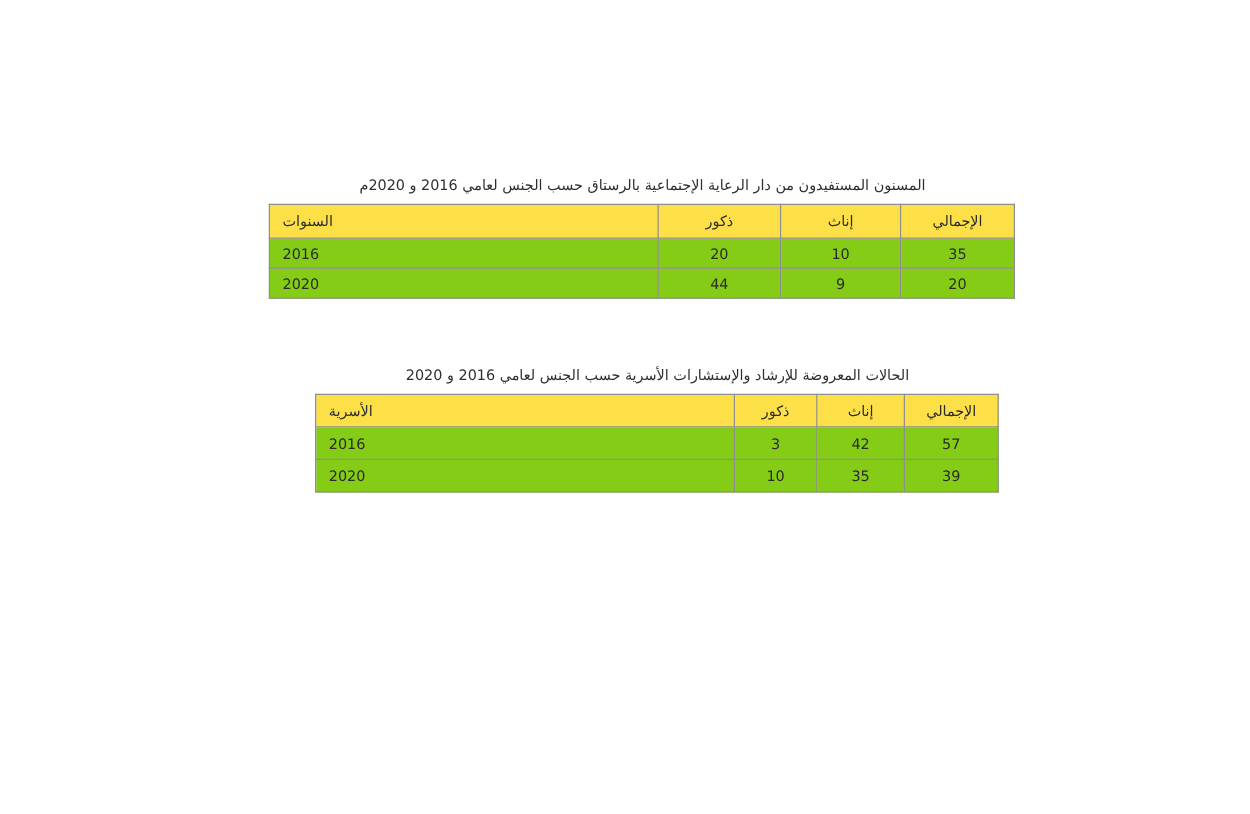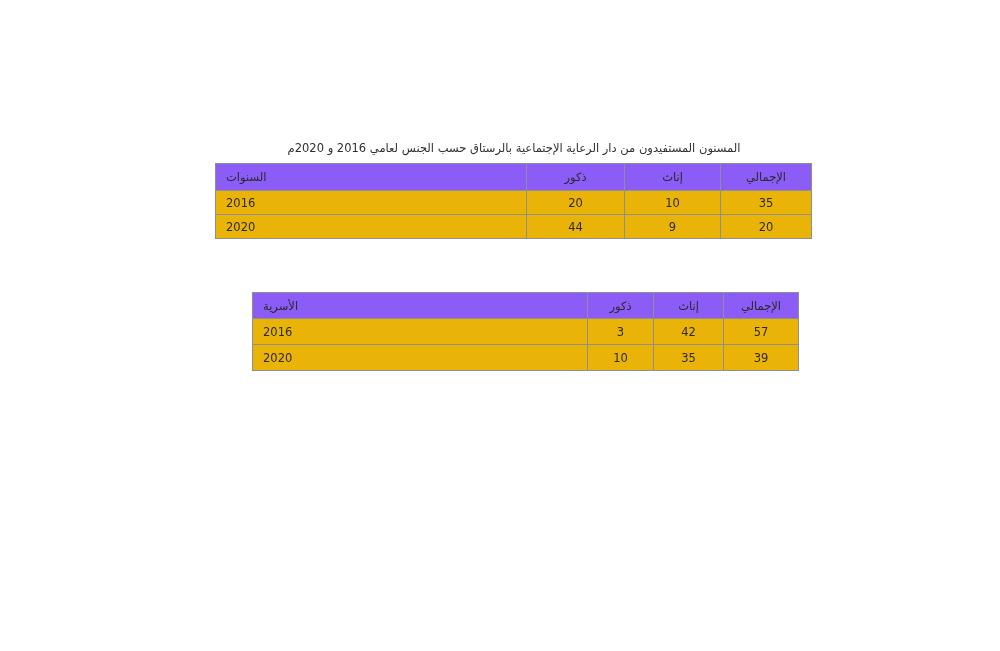--- a/index.html
+++ b/index.html
@@ -56,30 +56,30 @@
   table.data-table td {
     border: 1px solid #8f8f8f;
     font-size: 11.5px;
     font-weight: normal;
     padding: 0;
     height: 23px;
     vertical-align: middle;
     color: #2b2b2b;
   }
   table.data-table thead th {
-    background: #8b5cf6;
+    background: #fde047;
     height: 26px;
     text-align: center;
   }
   table.data-table thead th.year-head {
     text-align: left;
     padding-left: 10px;
   }
   table.data-table tbody td {
-    background: #eab308;
+    background: #84cc16;
     text-align: center;
   }
   table.data-table tbody td.year-cell {
     text-align: left;
     padding-left: 10px;
   }
 
   
   .block-1 col.c-total { width: 91px; }
   .block-1 col.c-female { width: 96px; }
@@ -130,20 +130,21 @@
           <td>20</td>
           <td>9</td>
           <td>44</td>
           <td class="year-cell">2020</td>
         </tr>
       </tbody>
     </table>
   </div>
 
   <div class="table-block block-2">
+    <div class="table-caption">الحالات المعروضة للإرشاد والإستشارات الأسرية حسب الجنس لعامي 2016 و 2020</div>
 
     <table class="data-table">
       <colgroup>
         <col class="c-total">
         <col class="c-female">
         <col class="c-male">
         <col class="c-year">
       </colgroup>
       <thead>
         <tr>

